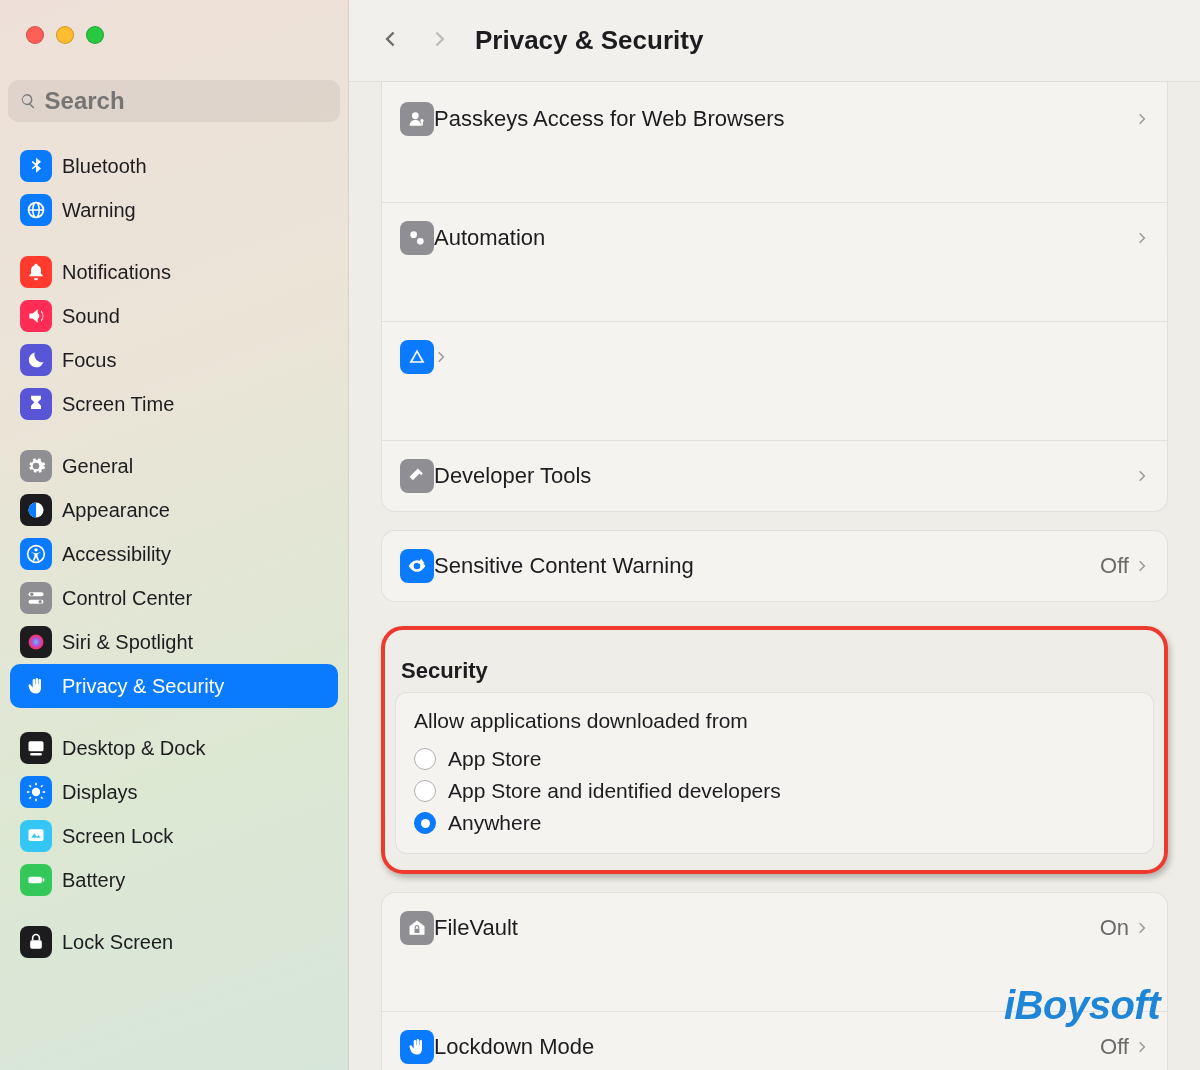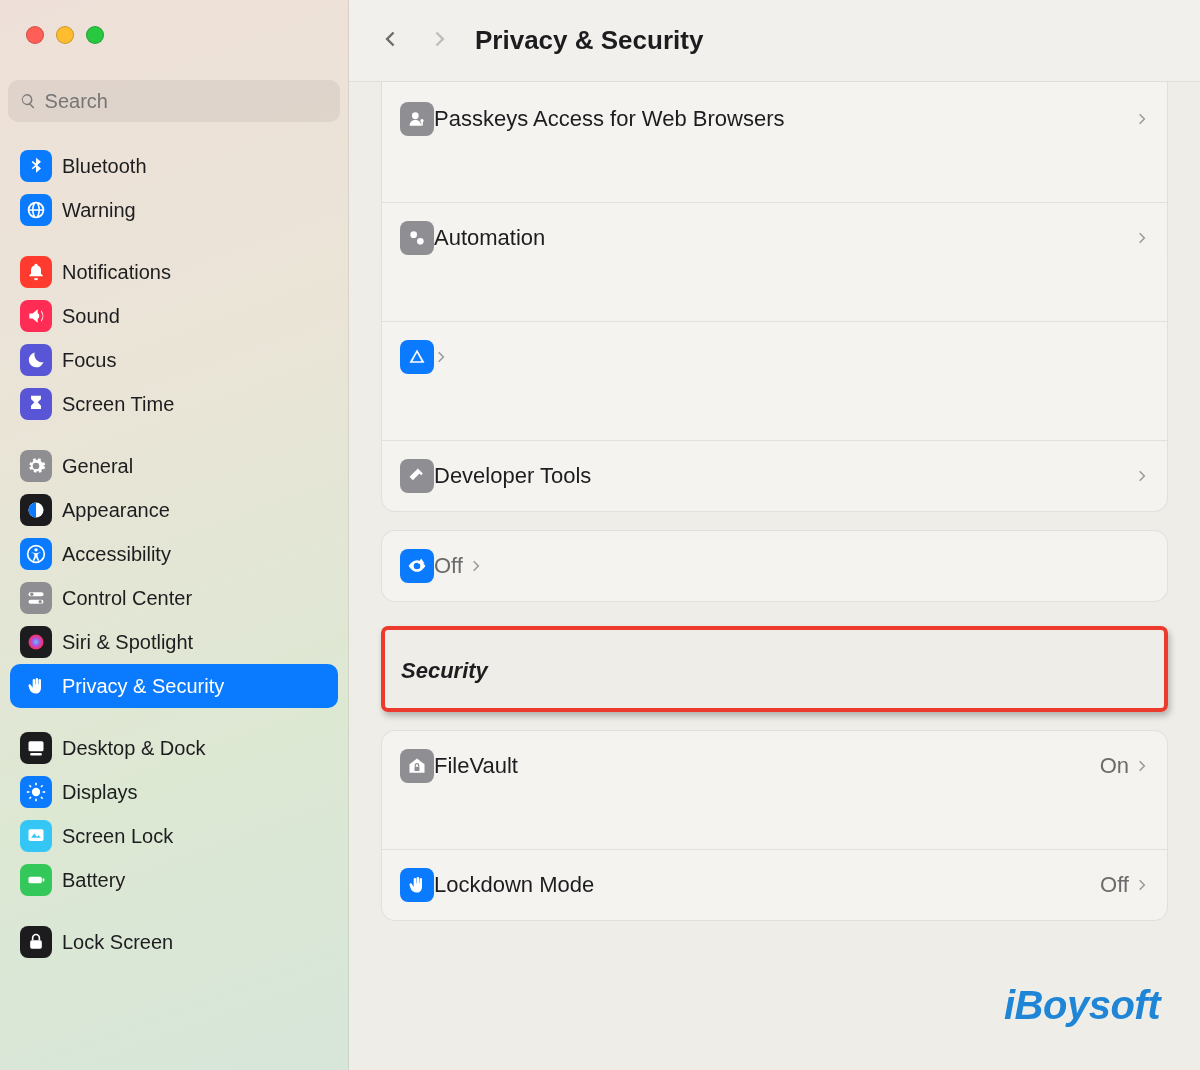--- a/index.html
+++ b/index.html
@@ -20,21 +20,21 @@
   .dot.green { background: #28C840; }
 
   .search-wrap { padding: 36px 8px 10px 8px; }
   .search {
     display: flex; align-items: center; gap: 8px;
     background: rgba(0,0,0,0.06); border-radius: 10px;
     height: 42px; padding: 0 12px;
   }
   .search input {
     border: none; outline: none; background: transparent;
-    font-size: 20px; color: #5a5a5a; width: 100%;
+    font-size: 24px; color: #5a5a5a; width: 100%; font-weight: bold;
   }
   .search-icon { fill: #7a7a7a; }
 
   .side-list { flex: 1; overflow: hidden; padding: 4px 10px 0 10px; }
   .side-group { margin-top: 18px; }
   .side-group:first-child { margin-top: 8px; }
   .side-item {
     display: flex; align-items: center; gap: 10px;
     height: 44px; padding: 0 10px; border-radius: 10px;
     font-size: 20px; color: #1d1d1f; cursor: default;
@@ -86,25 +86,24 @@
   .row .row-value { color: #6b6b6b; font-size: 22px; margin-right: 6px; }
   .chev { width: 14px; height: 14px; }
   .chev path { stroke: #9a9a9a; stroke-width: 2.6; fill: none; }
 
   .top-card { border-top-left-radius: 0; border-top-right-radius: 0; border-top: none; margin-top: -6px; }
   .top-card .row:first-child { padding-top: 20px; }
 
   .section-title { font-size: 22px; font-weight: 700; color: #1d1d1f; padding: 18px 4px 8px 6px; }
 
   .security-box {
-    border: 4px solid #EC3B2E; border-radius: 7px; padding: 10px 10px 16px 10px;
+    border: 4px solid #EC3B2E; border-radius: 22px; padding: 10px 10px 16px 10px;
     box-shadow: 2px 4px 6px rgba(0,0,0,0.25);
     margin-top: 24px;
     background: transparent;
-    font-style: italic;
   }
   .radio-card {
     background: #F4F3F0; border: 1px solid rgba(0,0,0,0.08);
     border-radius: 12px; padding: 16px 18px 14px 18px;
   }
   .radio-title { font-size: 21px; color: #1d1d1f; margin-bottom: 10px; }
   .radio-opt { display:flex; align-items:center; gap: 12px; font-size: 21px; padding: 4px 0; color:#1d1d1f; }
   .radio {
     width: 22px; height: 22px; border-radius: 50%;
     border: 1.5px solid #b0b0b0; background: #fff; display:flex; align-items:center; justify-content:center;
@@ -357,29 +356,47 @@
           </svg>
         </div>
       </div>
     <div class="card" id="card-g2">
         <div class="row">
           <span class="row-icon" style="background:#0A7AFF">
             <svg viewBox="0 0 24 24">
               <use href="#ic-eye-warning"></use>
             </svg>
           </span>
+      <span class="row-label">Sensitive Content Warning</span>
       <span class="row-value">Off</span>
       <svg class="chev" viewBox="0 0 24 24">
             <path d="M8 4l8 8-8 8"></path>
           </svg>
         </div>
       </div>
 
     <div class="security-box">
       <div class="section-title">Security</div>
+      <div class="radio-card">
+        <div class="radio-title">Allow applications downloaded from</div>
+        <div id="radio-opts">
+            <div class="radio-opt">
+              <span class="radio"></span>
+              <span>App Store</span>
+            </div>
+            <div class="radio-opt">
+              <span class="radio"></span>
+              <span>App Store and identified developers</span>
+            </div>
+            <div class="radio-opt">
+              <span class="radio selected"></span>
+              <span>Anywhere</span>
+            </div>
+          </div>
+      </div>
     </div>
 
     <div class="card" id="card-g4">
         <div class="row">
           <span class="row-icon" style="background:#8E8E93">
             <svg viewBox="0 0 24 24">
               <use href="#ic-house-lock"></use>
             </svg>
           </span>
       <span class="row-label">FileVault</span>

